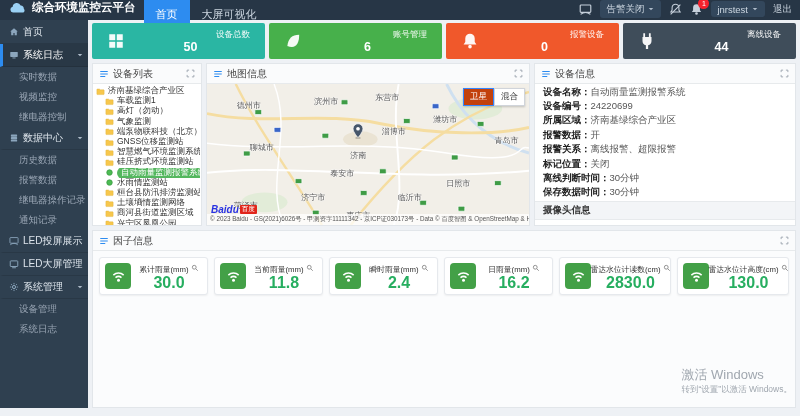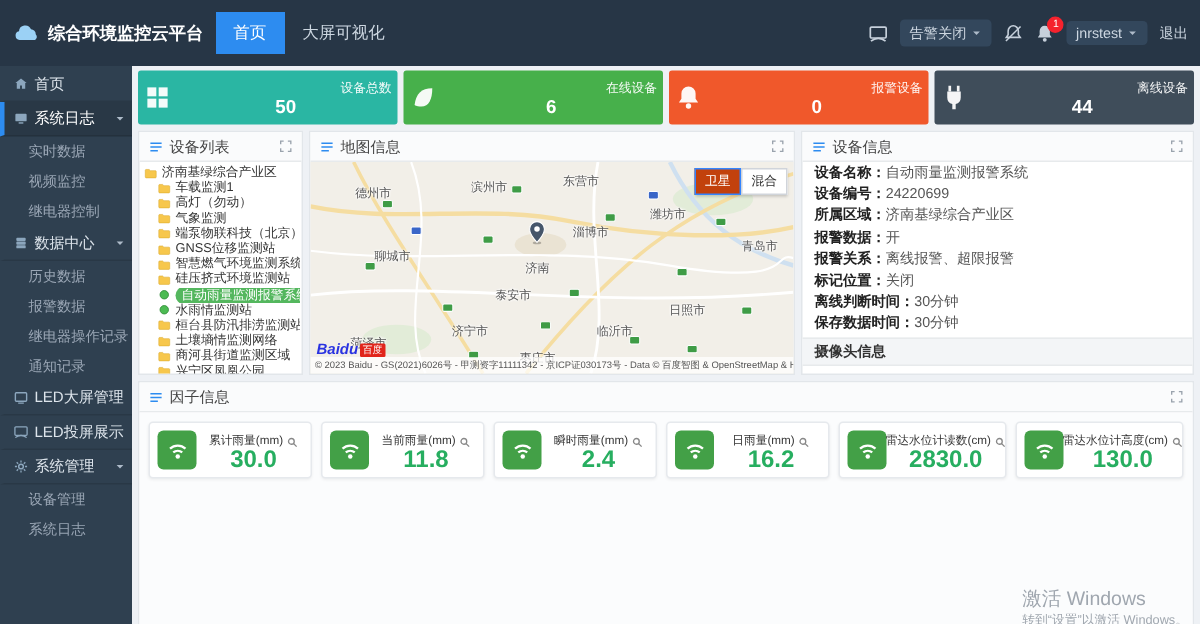--- a/index.html
+++ b/index.html
@@ -1,20 +1,20 @@
 <!DOCTYPE html>
 <html><head>
 <meta charset="utf-8">
 <style>
   * { margin:0; padding:0; box-sizing:border-box; }
   html,body { width:800px; height:416px; overflow:hidden; background:#eef1f5;
     font-family:"Liberation Sans","DejaVu Sans",sans-serif; }
 
   
-  .topbar { height:44px; background:#273646; display:flex; align-items:center; color:#cdd7e1; font-size:11px; }
+  .topbar { height:20px; background:#273646; display:flex; align-items:flex-start; color:#cdd7e1; font-size:11px; }
   .brand { display:flex; align-items:center; gap:4px; padding:0 8px; font-weight:bold; color:#fff; font-size:11.5px; white-space:nowrap; }
   .logoic { width:20px; height:14px; display:flex; }
   .topnav { display:flex; height:28px; }
   .nav-item { padding:0 12px; line-height:28px; cursor:pointer; color:#cdd7e1; }
   .nav-item.active { background:#2d8cf0; color:#fff; }
   .topbar-right { margin-left:auto; display:flex; align-items:center; gap:8px; padding-right:8px; font-size:9.5px; }
   .hic { width:13px; height:13px; display:flex; color:#c6d0db; cursor:pointer; }
   .pill { background:#33475c; border-radius:3px; padding:2.5px 6px; display:flex; gap:3px; align-items:center; cursor:pointer; white-space:nowrap; }
   .caret { width:8px; height:8px; display:flex; color:#aebbc9; }
   .bellwrap { position:relative; display:flex; }
@@ -29,21 +29,21 @@
   .snav.top { height:23px; padding-left:6px; color:#dde4eb; font-size:10px; border-left:3px solid transparent; border-bottom:1px solid rgba(0,0,0,.12); }
   .snav.top.active { background:#293846; border-left-color:#2d8cf0; color:#fff; }
   .snav.sub { height:20px; padding-left:19px; color:#9aa6b5; font-size:9.5px; }
   .snav .ic { width:10px; height:10px; flex:none; display:flex; color:#8ca6bd; }
   .snav .caret { margin-left:auto; margin-right:4px; }
 
   .main { flex:1; min-width:0; display:flex; flex-direction:column; gap:4px; padding:3px 4px 0 4px; position:relative; }
 
   
   .stats { display:flex; gap:4px; height:36px; flex:none; }
-  .stat { flex:1; border-radius:2px; color:#fff; display:flex; align-items:center; padding:3px 4px; gap:6px;text-align:center; }
+  .stat { flex:1; border-radius:2px; color:#fff; display:flex; align-items:center; padding:3px 15px; gap:6px;text-align:center; }
   .sicon { width:18px; height:18px; display:flex; flex:none; opacity:.95; }
   .scol { flex:1; display:flex; flex-direction:column; min-width:0; }
   .stat .slabel { align-self:flex-end; font-size:8.5px; opacity:.95; }
   .stat .svalue { align-self:center; font-size:12.5px; font-weight:bold; line-height:13px; }
 
   
   .mid { display:flex; gap:4px; height:163px; flex:none; }
   .panel { background:#fff; border:1px solid #e2e6ea; display:flex; flex-direction:column; min-width:0; }
   .phead { height:20px; flex:none; display:flex; align-items:center; gap:4px; padding:0 6px;
     background:#fafbfc; border-bottom:1px solid #e7eaec; font-size:10px; color:#444; }
@@ -82,21 +82,21 @@
   
   .factors { flex:1; min-height:0; }
   .fbody-area { flex:1; background:#fbfcfd; display:flex; flex-direction:column; }
   .fwrap { padding:6px 6px 0 6px; display:flex; gap:6px; align-items:flex-start; }
   .fcard { width:112px; height:38px; border:1px solid #e6e9ed; border-radius:3px; background:#fff;
     box-shadow:0 1px 2px rgba(0,0,0,.06); display:flex; align-items:center; padding:4px 5px; gap:5px; cursor:pointer; }
   .ficon { width:26px; height:26px; background:#43a047; border-radius:4px; color:#fff;
     display:flex; align-items:center; justify-content:center; flex:none; }
   .ficon svg { width:15px; height:15px; }
   .fbody { flex:1; display:flex; flex-direction:column; align-items:center; gap:2px; min-width:0; }
-  .ftitle { font-size:7.8px; color:#333; display:flex; align-items:flex-end; gap:2px; white-space:nowrap; }
+  .ftitle { font-size:7.8px; color:#333; display:flex; align-items:flex-start; gap:2px; white-space:nowrap; }
   .mag { width:8px; height:8px; display:flex; color:#888; cursor:pointer; }
   .fvalue { font-size:16px; font-weight:bold; color:#27ae60; line-height:11px; }
 
   
   .win-activate { position:absolute; right:8px; bottom:12px; text-align:left; color:rgba(128,138,148,.75); z-index:40; pointer-events:none; }
   .win-activate .l1 { font-size:13px; }
   .win-activate .l2 { font-size:8.5px; }
 
   svg { width:100%; height:100%; display:block; }
 </style>
@@ -216,34 +216,34 @@
       </div>
       <div class="snav sub">
         <span>继电器操作记录</span>
       </div>
       <div class="snav sub">
         <span>通知记录</span>
       </div>
       <div class="snav top">
         <span class="ic">
           <svg viewBox="0 0 16 16">
+            <rect x="1.5" y="2.5" width="13" height="9" rx="1" fill="none" stroke="currentColor" stroke-width="1.4"></rect>
+            <path d="M2 14c3.5-3 8.5-3 12 0" fill="none" stroke="currentColor" stroke-width="1.4"></path>
+          </svg>
+        </span>
+        <span>LED投屏展示</span>
+      </div>
+      <div class="snav top">
+        <span class="ic">
+          <svg viewBox="0 0 16 16">
             <rect x="2" y="3" width="12" height="9" rx="1" fill="none" stroke="currentColor" stroke-width="1.5"></rect>
             <path d="M5 14h6" stroke="currentColor" stroke-width="1.5"></path>
           </svg>
         </span>
         <span>LED大屏管理</span>
-      </div>
-      <div class="snav top">
-        <span class="ic">
-          <svg viewBox="0 0 16 16">
-            <rect x="1.5" y="2.5" width="13" height="9" rx="1" fill="none" stroke="currentColor" stroke-width="1.4"></rect>
-            <path d="M2 14c3.5-3 8.5-3 12 0" fill="none" stroke="currentColor" stroke-width="1.4"></path>
-          </svg>
-        </span>
-        <span>LED投屏展示</span>
       </div>
       <div class="snav top">
         <span class="ic">
           <svg viewBox="0 0 16 16">
             <circle cx="8" cy="8" r="2.5" fill="none" stroke="currentColor" stroke-width="1.6"></circle>
             <path d="M8 1.5v2.2M8 12.3v2.2M1.5 8h2.2M12.3 8h2.2M3.4 3.4l1.6 1.6M11 11l1.6 1.6M12.6 3.4 11 5M5 11l-1.6 1.6" stroke="currentColor" stroke-width="1.4"></path>
           </svg>
         </span>
         <span>系统管理</span>
         <span class="caret">
@@ -280,21 +280,21 @@
           </div>
         </div>
         <div class="stat" style="background: rgb(71, 176, 75);">
           <span class="sicon">
             <svg viewBox="0 0 16 16">
               <path d="M13.5 2.5C7 2.5 3.8 5.8 3 12.5c1.2.6 2.6.9 4 .9 4.5 0 6.5-4.5 6.5-10.9z" fill="currentColor"></path>
               <path d="M3.5 12.5C6 9 9 6.5 12.5 4.5" stroke="rgba(255,255,255,.7)" stroke-width=".8" fill="none"></path>
             </svg>
           </span>
           <div class="scol">
-            <span class="slabel">在线设备</span>
+            <span class="slabel">账号管理</span>
             <span class="svalue">6</span>
           </div>
         </div>
         <div class="stat" style="background: rgb(240, 88, 43);">
           <span class="sicon">
             <svg viewBox="0 0 16 16">
               <path d="M8 1.5a4.2 4.2 0 0 0-4.2 4.2v3.1L2.3 11h11.4l-1.5-2.2V5.7A4.2 4.2 0 0 0 8 1.5z" fill="currentColor"></path>
               <circle cx="8" cy="13" r="1.6" fill="currentColor"></circle>
             </svg>
           </span>

